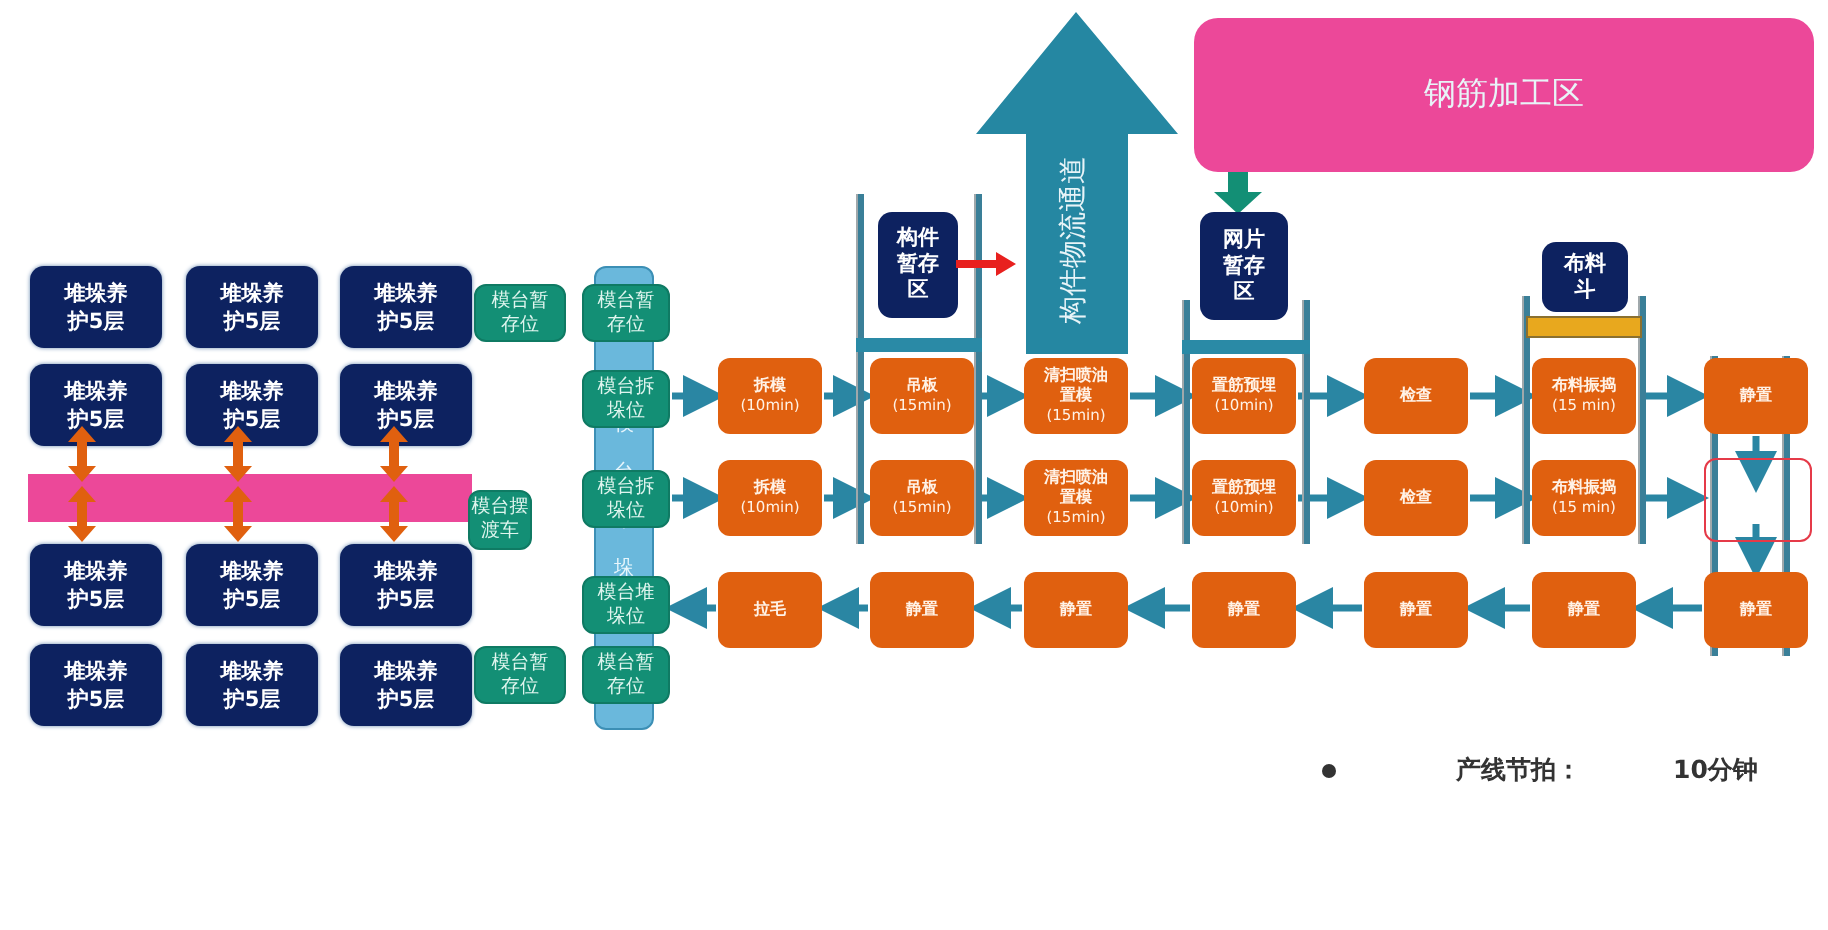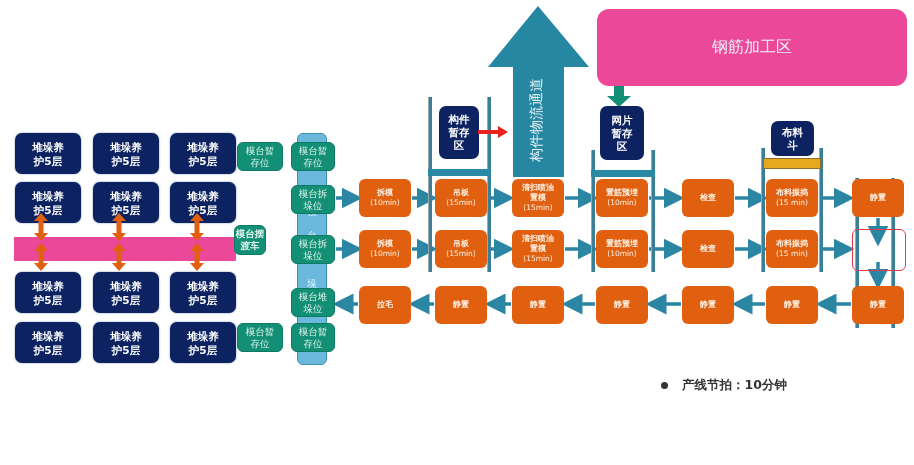--- a/index.html
+++ b/index.html
@@ -28,21 +28,21 @@
   .navy { background:#0d2260; border-radius:7px; color:#fff; font-weight:bold;
           font-size:10.5px; line-height:13px; display:flex; align-items:center;
           justify-content:center; text-align:center; }
 
   .post { width:4px; background:#3a7f98; border-left:1px solid #a0a8ab; }
   .beam { height:7px; background:#2a8aa6; }
 
   .teal { background:#ec4899; }
 
   .bullet-list { left:655px; top:372px; font-size:12.5px; font-weight:bold; color:#333; }
-  .bullet-item { height:27px; display:flex; align-items:center; }
+  .bullet-item { height:27px; display:flex; align-items:center;gap:46px; }
   .dot { width:7px; height:7px; border-radius:50%; background:#333; margin-right:14px; margin-left:6px; }
 </style>
 </head>
 <body>
 
 <svg class="abs" style="left:0;top:0" width="914" height="465">
   <defs>
     <marker id="ah" markerWidth="6" markerHeight="6" refX="3" refY="3" orient="auto" markerUnits="strokeWidth">
       <path d="M0,0 L6,3 L0,6 z" fill="#2a86a3"></path>
     </marker>
@@ -209,21 +209,21 @@
       <span style="display:block">模台暂</span>
       <span style="display:block">存位</span>
     </div>
 </div>
 <div class="abs green" style="left:291px;top:185px;width:44px;height:29px;">
   <div>
       <span style="display:block">模台拆</span>
       <span style="display:block">垛位</span>
     </div>
 </div>
-<div class="abs green" style="left:234px;top:225px;width:32px;height:30px;font-weight:bold;">
+<div class="abs green" style="left:234px;top:245px;width:32px;height:30px;">
   <div>
       <span style="display:block">模台摆</span>
       <span style="display:block">渡车</span>
     </div>
 </div>
 <div class="abs green" style="left:291px;top:235px;width:44px;height:29px;">
   <div>
       <span style="display:block">模台拆</span>
       <span style="display:block">垛位</span>
     </div>

